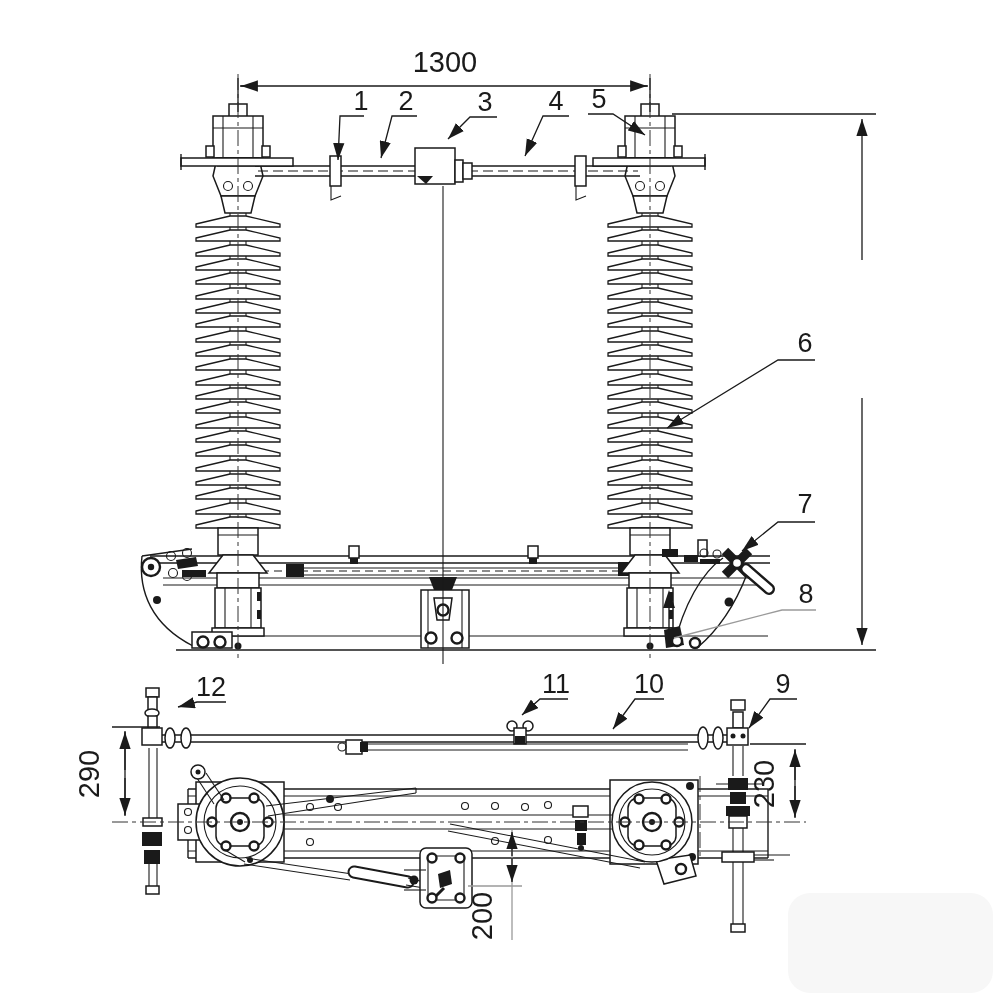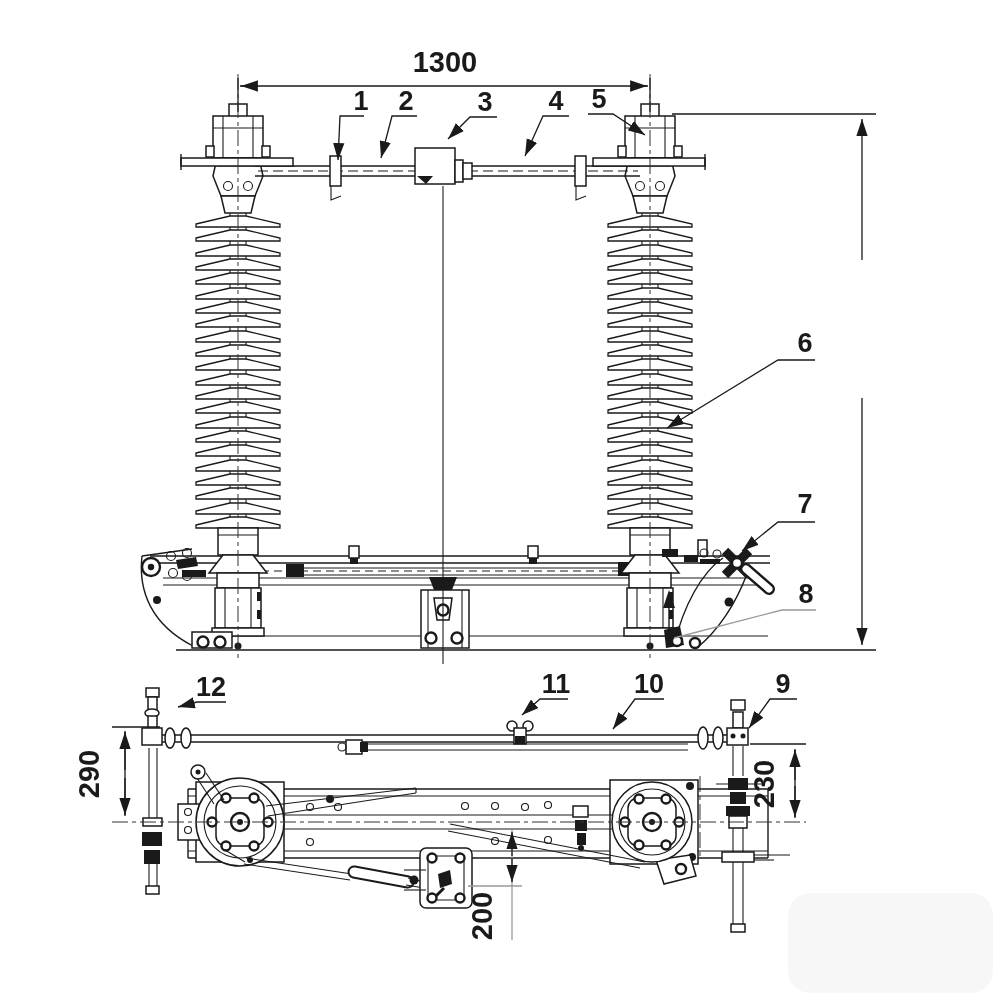--- a/index.html
+++ b/index.html
@@ -1,17 +1,17 @@
 <!DOCTYPE html>
 <html><head>
 <meta charset="utf-8">
 <style>
   html,body{margin:0;padding:0;background:#ffffff;}
   .canvas{position:relative;width:1000px;height:1000px;background:#ffffff;overflow:hidden;
-          font-family:"Liberation Sans", sans-serif;font-weight:bold;}
+          font-family:"Liberation Sans", sans-serif;}
   svg{position:absolute;left:0;top:0;}
   text{fill:#1a1a1a;font-family:"Liberation Sans", sans-serif;}
   .callout{font-size:27px;}
   .dim{font-size:29px;}
   .ln{stroke:#1a1a1a;fill:none;stroke-width:1.4;}
   .thin{stroke:#1a1a1a;fill:none;stroke-width:1.1;}
   .wfill{fill:#ffffff;stroke:#1a1a1a;stroke-width:1.5;}
   .blk{fill:#1a1a1a;stroke:none;}
   .ring{fill:#ffffff;stroke:#1a1a1a;stroke-width:2.4;}
   .cline{stroke:#333333;stroke-width:1;fill:none;stroke-dasharray:16 4 4 4;}

